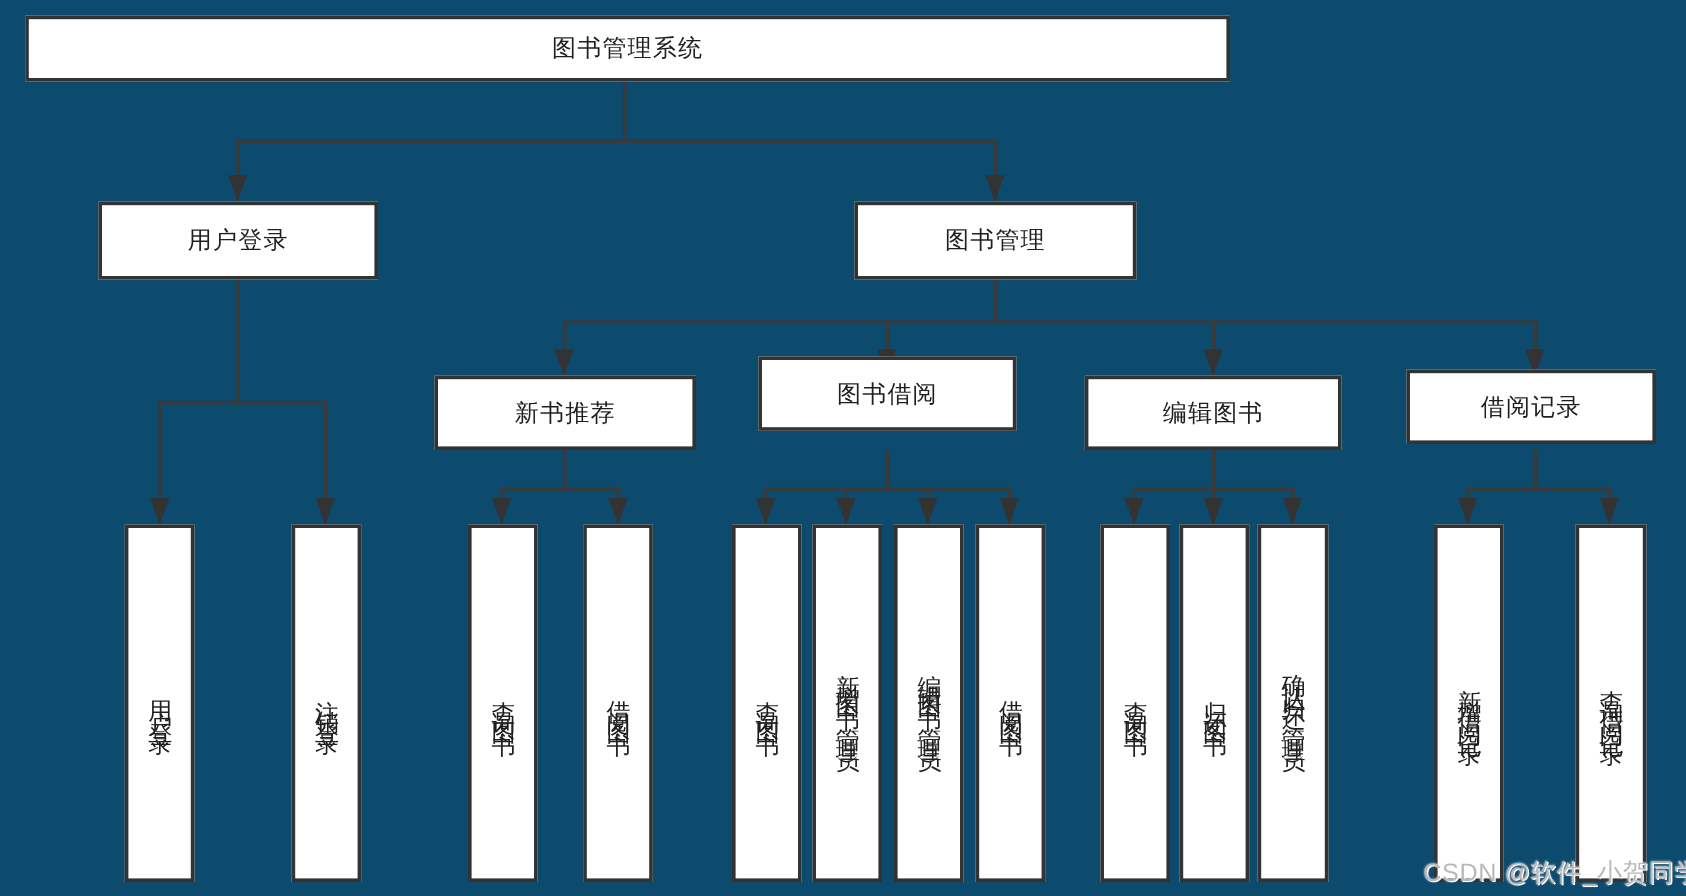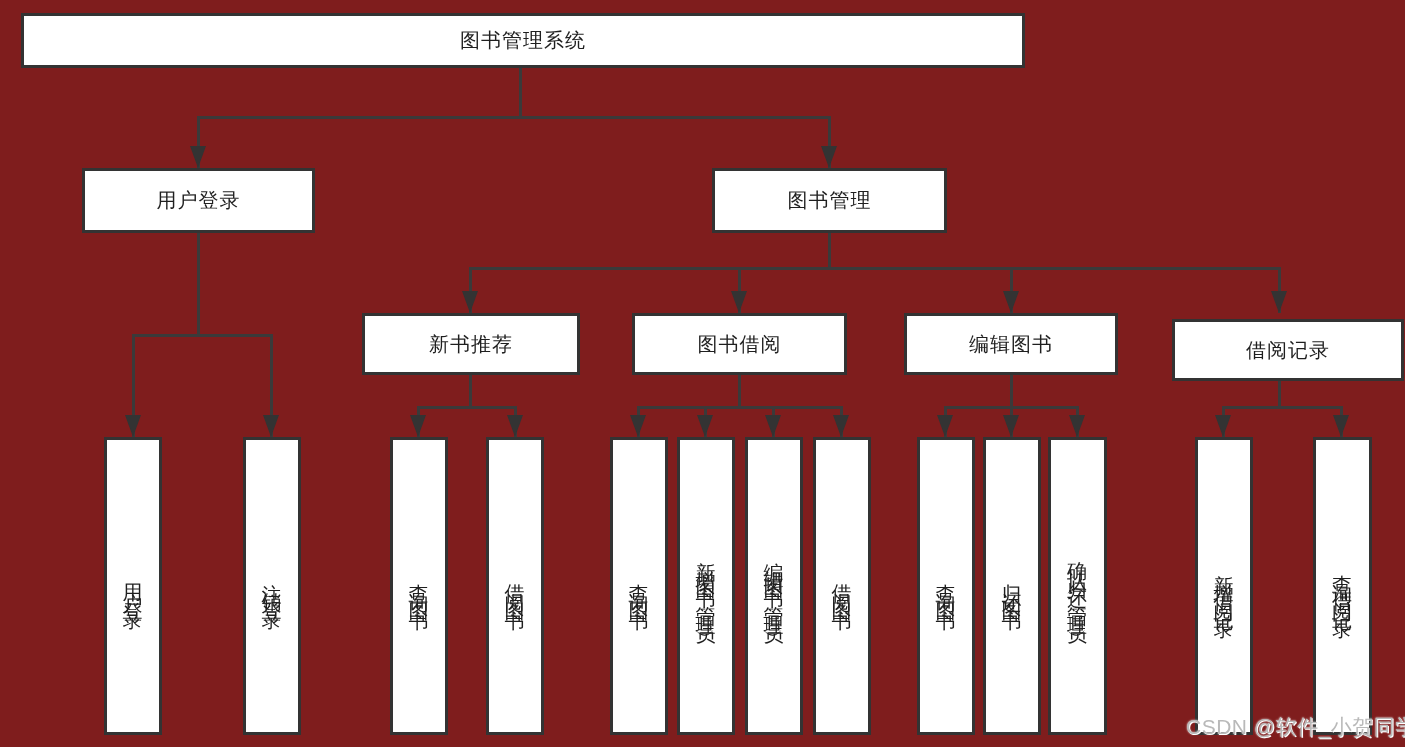--- a/index.html
+++ b/index.html
@@ -1,20 +1,20 @@
 <!DOCTYPE html>
 <html><head>
 <meta charset="utf-8">
 <style>
   * { margin:0; padding:0; box-sizing:border-box; }
   html,body { background:#ffffff; }
   .canvas {
     position:relative;
     width:1405px; height:747px;
-    background:#7f1d1d;
+    background:#0c4a6e;
     font-family:"Liberation Sans","DejaVu Sans",sans-serif;
     overflow:hidden;
   }
   .node {
     position:absolute;
     background:#ffffff;
     border:3px solid #333333;
     display:flex; align-items:center; justify-content:center;
     color:#1f1f1f;
     font-size:20px;
@@ -116,27 +116,27 @@
   <div class="node" style="left:82px;top:168px;width:233px;height:65px">
     <span>用户登录</span>
   </div>
   <div class="node" style="left:362px;top:313px;width:218px;height:62px">
     <span>新书推荐</span>
   </div>
 
   <div class="node" style="left:712px;top:168px;width:235px;height:65px">
     <span>图书管理</span>
   </div>
-  <div class="node" style="left:632px;top:313px;width:215px;height:62px">
+  <div class="node" style="left:632px;top:297px;width:215px;height:62px">
     <span>图书借阅</span>
   </div>
   <div class="node" style="left:904px;top:313px;width:214px;height:62px">
     <span>编辑图书</span>
   </div>
-  <div class="node" style="left:1172px;top:319px;width:232px;height:62px">
+  <div class="node" style="left:1172px;top:308px;width:208px;height:62px">
     <span>借阅记录</span>
   </div>
 
   <div class="node nodev" style="left:104px;top:437px;width:58px;height:298px">
     <span>用户登录</span>
   </div>
   <div class="node nodev" style="left:243px;top:437px;width:58px;height:298px">
     <span>注销登录</span>
   </div>
 

